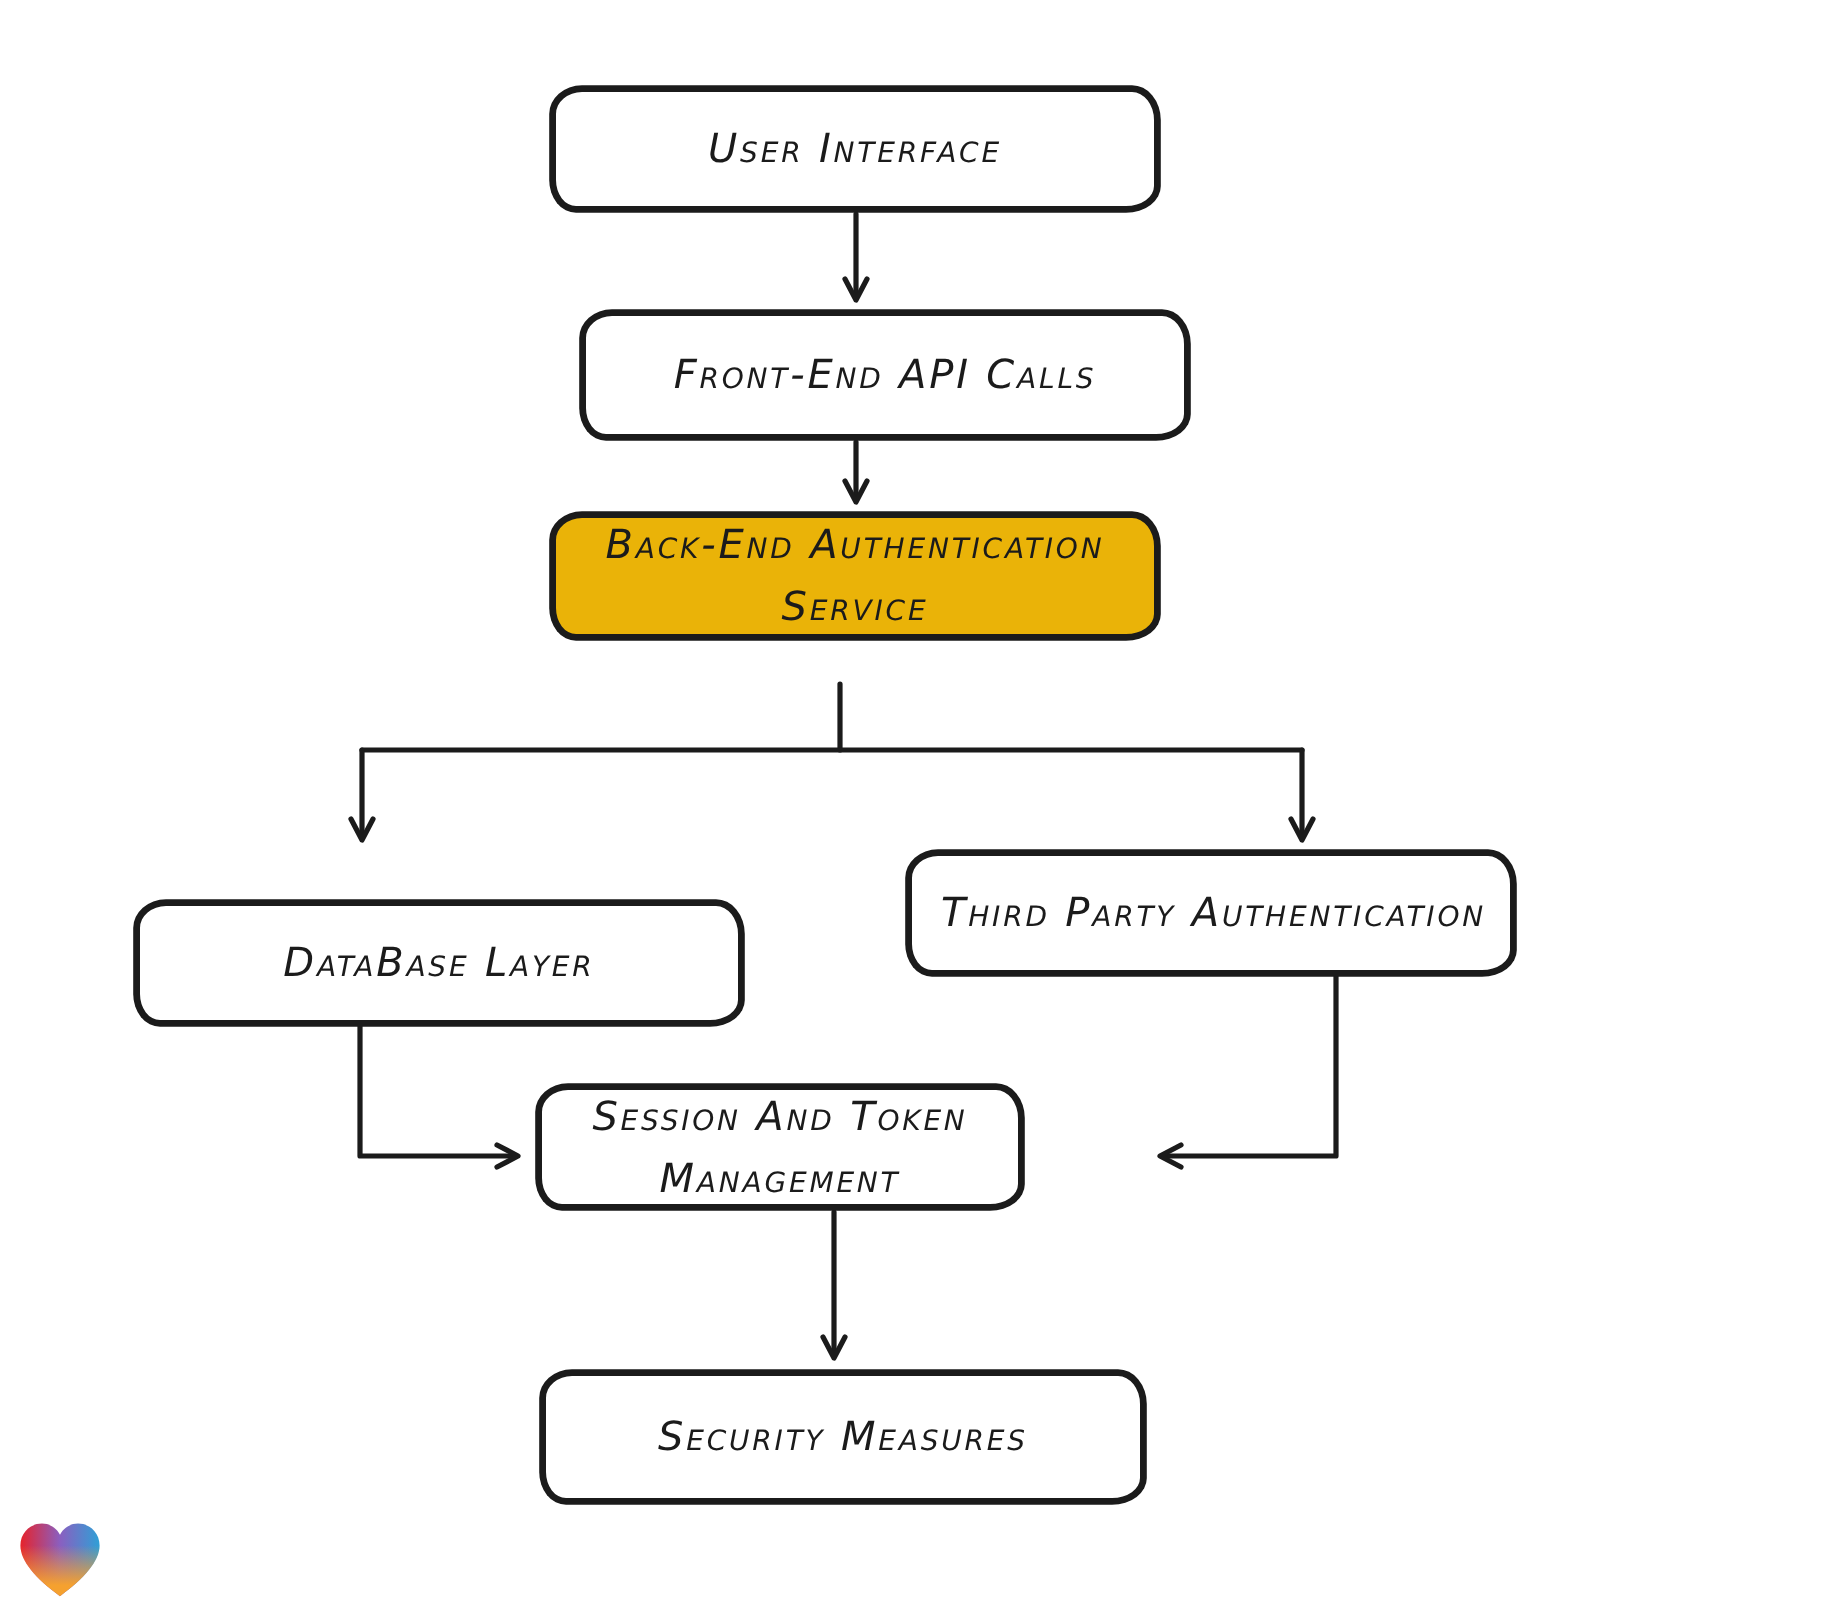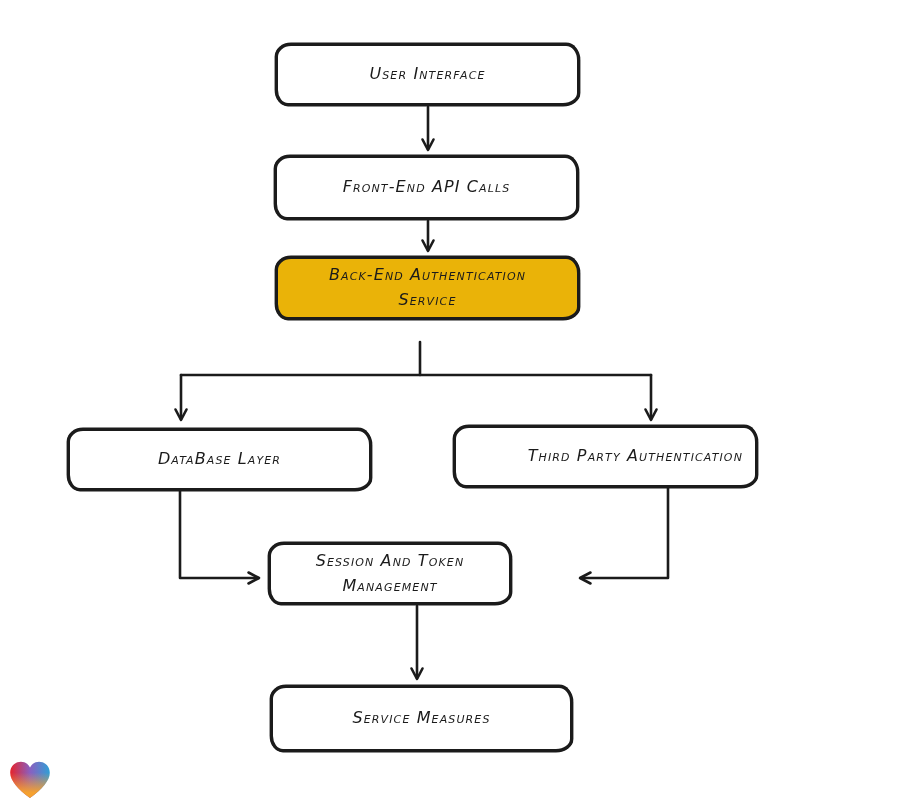--- a/index.html
+++ b/index.html
@@ -32,21 +32,21 @@
     box-shadow: 0 0 0 0.4px #1b1b1b;
     display: flex;
     align-items: center;
     justify-content: center;
     padding: 4px 12px;
   }
   .node .label {
     font-family: "DejaVu Sans", sans-serif;
     font-style: italic;
     font-variant: small-caps;
-    font-size: 16px;
+    font-size: 20px;
     letter-spacing: 0.07em;
     color: #1b1b1b;
     text-align: center;
     line-height: 1.55;
     white-space: pre-line;
   }
   .edge {
     fill: none;
     stroke: #1b1b1b;
     stroke-width: 2.6;
@@ -82,39 +82,39 @@
         <path class="edge" d="M180,488 L180,578 L258,578" stroke="#1b1b1b" marker-end="url(#arrowV)"></path>
         <path class="edge" d="M668,488 L668,578 L581,578" stroke="#1b1b1b" marker-end="url(#arrowV)"></path>
         <path class="edge" d="M417,606 L417,678" stroke="#1b1b1b" marker-end="url(#arrowV)"></path>
       </g>
   </svg>
 
   <div id="node-layer">
       <div class="node" style="left: 275px; top: 43px; width: 305px; height: 63px; border-color: rgb(27, 27, 27); background: rgb(255, 255, 255);">
         <span class="label">User Interface</span>
       </div>
-      <div class="node" style="left: 274px; top: 155px; width: 305px; height: 65px; border-color: rgb(27, 27, 27); background: rgb(255, 255, 255);">
+      <div class="node" style="left: 290px; top: 155px; width: 305px; height: 65px; border-color: rgb(27, 27, 27); background: rgb(255, 255, 255);">
         <span class="label">Front-End API Calls</span>
       </div>
       <div class="node" style="left: 275px; top: 256px; width: 305px; height: 64px; border-color: rgb(27, 27, 27); background: #eab308;">
         <span class="label">Back-End Authentication
 Service</span>
       </div>
-      <div class="node" style="left: 67px; top: 428px; width: 305px; height: 63px; border-color: rgb(27, 27, 27); background: rgb(255, 255, 255);">
+      <div class="node" style="left: 67px; top: 450px; width: 305px; height: 63px; border-color: rgb(27, 27, 27); background: rgb(255, 255, 255);">
         <span class="label">DataBase Layer</span>
       </div>
       <div class="node" style="left: 453px; top: 425px; width: 305px; height: 63px; border-color: rgb(27, 27, 27); background: rgb(255, 255, 255); justify-content: flex-end;">
         <span class="label">Third Party Authentication</span>
       </div>
       <div class="node" style="left: 268px; top: 542px; width: 244px; height: 63px; border-color: rgb(27, 27, 27); background: rgb(255, 255, 255);">
         <span class="label">Session And Token
 Management</span>
       </div>
       <div class="node" style="left: 270px; top: 685px; width: 303px; height: 67px; border-color: rgb(27, 27, 27); background: rgb(255, 255, 255);">
-        <span class="label">Service Measures</span>
+        <span class="label">Security Measures</span>
       </div>
     </div>
 
   <svg class="logo" viewBox="0 0 40 37">
     <defs>
       <linearGradient id="heartGradRB" x1="0" y1="0" x2="1" y2="0">
         <stop offset="0" stop-color="#e6232b"></stop>
         <stop offset="0.5" stop-color="#8a5fc0"></stop>
         <stop offset="1" stop-color="#2fa0d6"></stop>
       </linearGradient>

